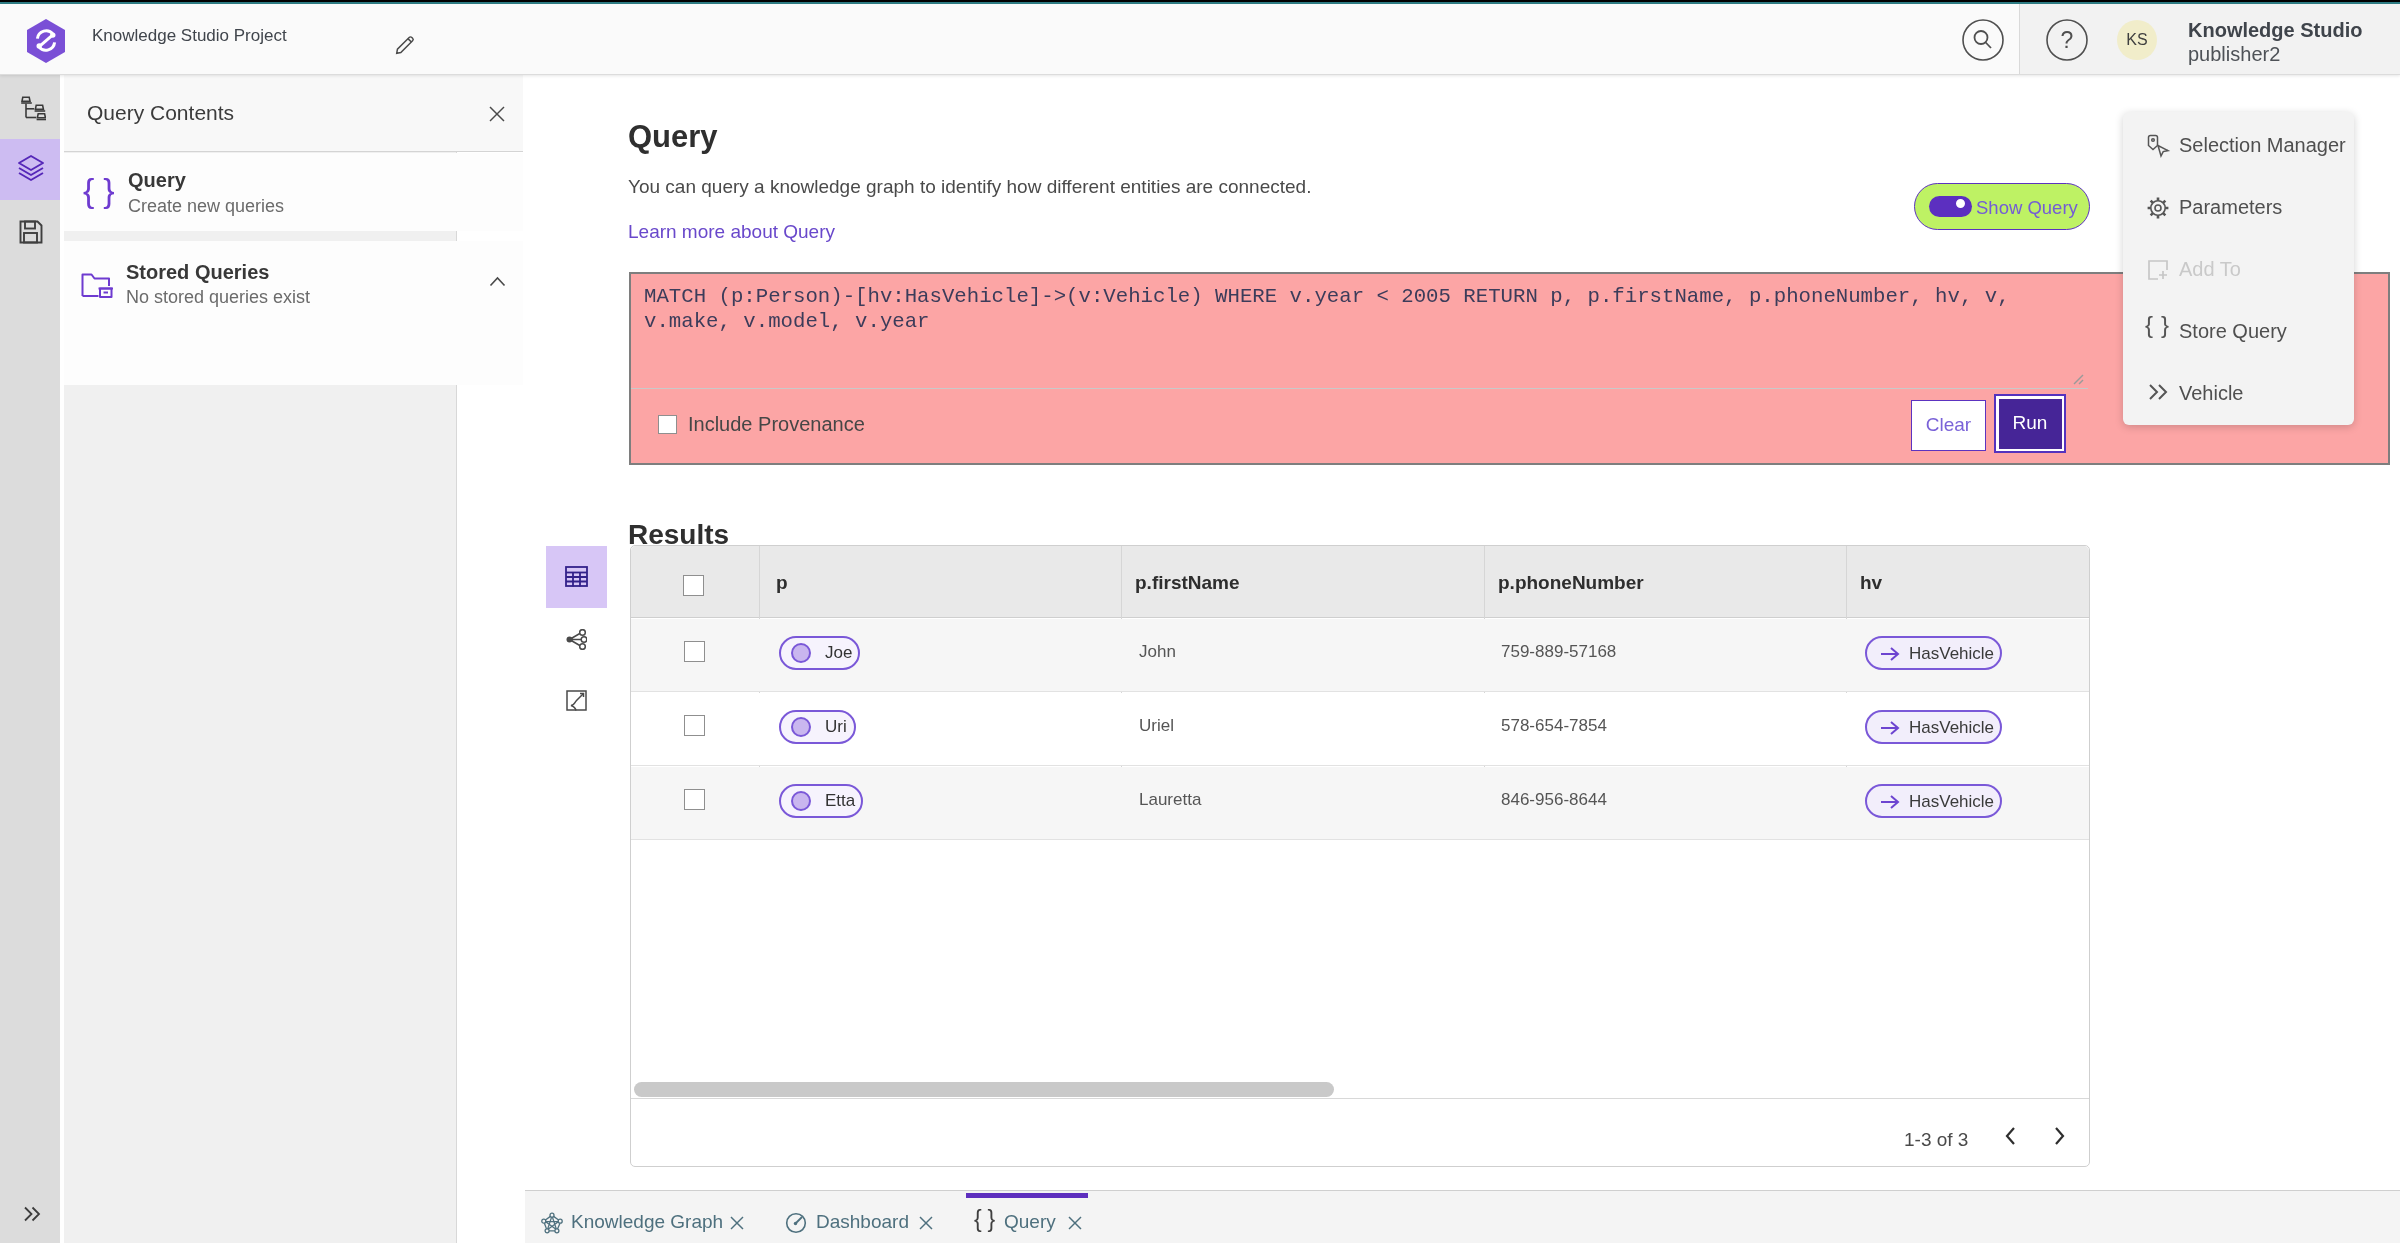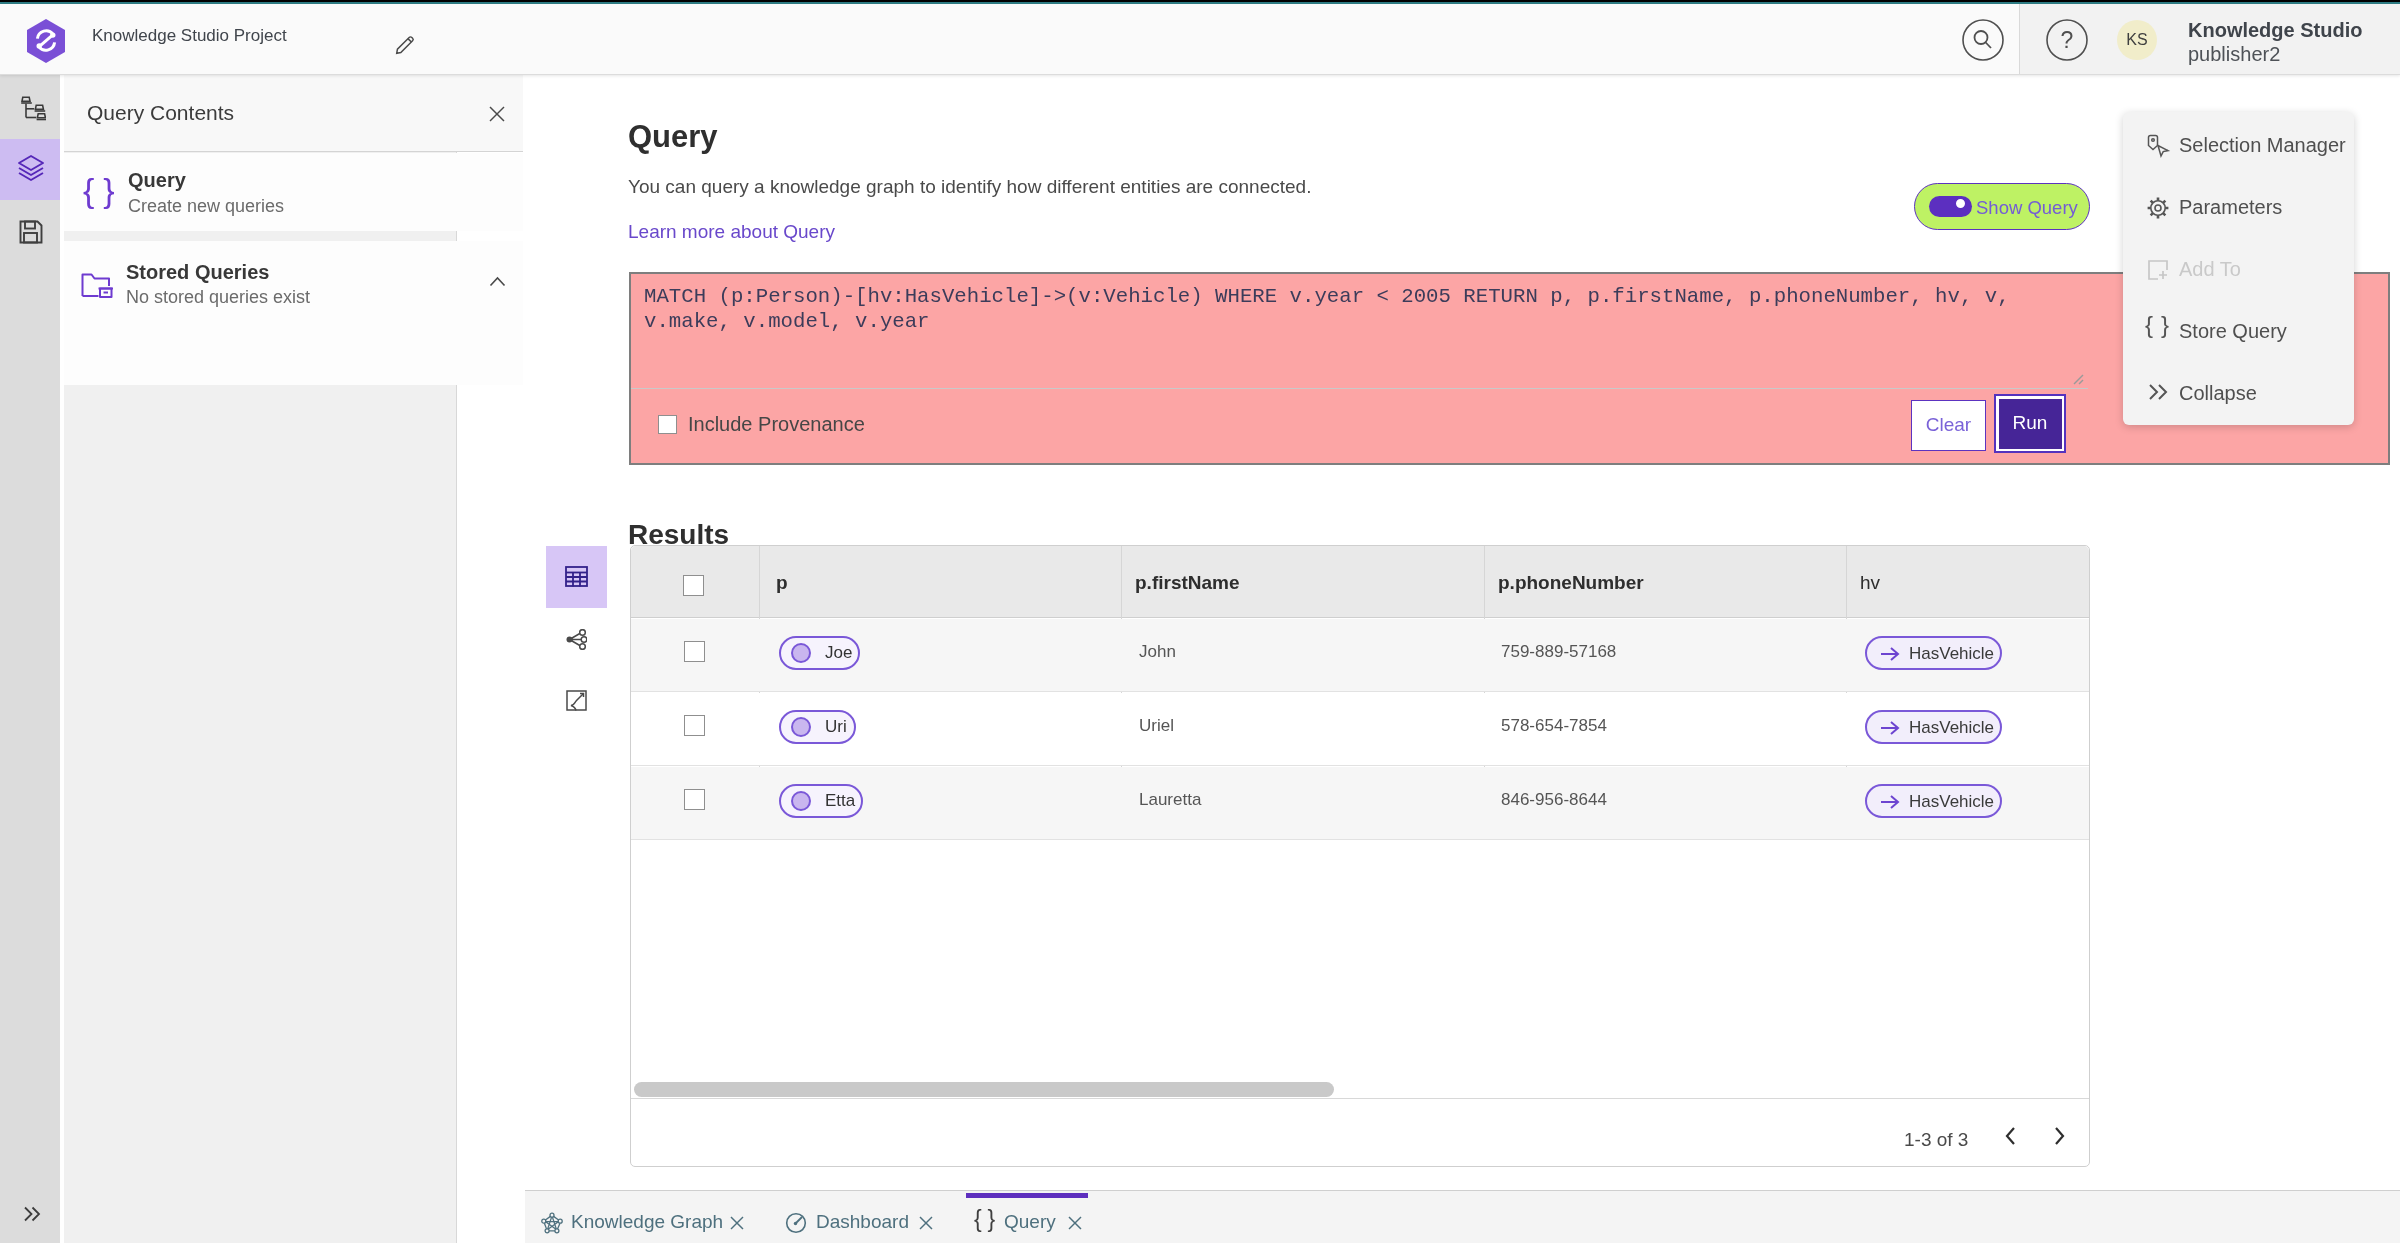--- a/index.html
+++ b/index.html
@@ -231,21 +231,21 @@
   </g>
 </svg>
 
 <div class="abs" style="left:630px;top:545px;width:1460px;height:622px;border:1px solid #cfcfcf;border-radius:5px;background:#fff;">
 
   <div class="abs" style="left:0;top:0;width:1458px;height:72px;background:#e9e9e9;border-bottom:1px solid #cfcfcf;border-radius:5px 5px 0 0;"></div>
   <div class="abs" style="left:52px;top:29px;width:21px;height:21px;border:1.5px solid #8f8f8f;background:#fff;"></div>
   <div class="abs" style="left:145px;top:26px;font-size:19px;font-weight:bold;color:#2e2e2e;">p</div>
   <div class="abs" style="left:504px;top:26px;font-size:19px;font-weight:bold;color:#2e2e2e;">p.firstName</div>
   <div class="abs" style="left:867px;top:26px;font-size:19px;font-weight:bold;color:#2e2e2e;">p.phoneNumber</div>
-  <div class="abs" style="left:1229px;top:26px;font-size:19px;font-weight:normal;color:#2e2e2e;">hv</div>
+  <div class="abs" style="left:1229px;top:26px;font-size:19px;font-weight:bold;color:#2e2e2e;">hv</div>
 
   <div class="abs" style="left:128px;top:0;width:1px;height:294px;background:#d6d6d6;"></div>
   <div class="abs" style="left:490px;top:0;width:1px;height:294px;background:#d6d6d6;"></div>
   <div class="abs" style="left:853px;top:0;width:1px;height:294px;background:#d6d6d6;"></div>
   <div class="abs" style="left:1215px;top:0;width:1px;height:294px;background:#d6d6d6;"></div>
 
   <div class="abs" style="left:0;top:73px;width:1458px;height:73px;background:#f6f6f6;border-bottom:1px solid #e2e2e2;"></div>
   <div class="abs" style="left:0;top:147px;width:1458px;height:73px;background:#fff;border-bottom:1px solid #e2e2e2;"></div>
   <div class="abs" style="left:0;top:221px;width:1458px;height:73px;background:#f6f6f6;border-bottom:1px solid #e2e2e2;"></div>
 
@@ -336,14 +336,14 @@
 
   <div class="abs" style="left:22px;top:199px;font-size:24px;color:#555;letter-spacing:3px;">{ }</div>
   <div class="abs" style="left:56px;top:208px;font-size:20px;color:#4f4f4f;">Store Query</div>
 
   <svg class="abs" style="left:24px;top:271px;" width="24" height="18" viewBox="0 0 24 18">
     <g stroke="#555" stroke-width="2" fill="none">
       <path d="M3,2 L10,9 L3,16"></path>
         <path d="M12,2 L19,9 L12,16"></path>
     </g>
   </svg>
-  <div class="abs" style="left:56px;top:270px;font-size:20px;color:#4f4f4f;">Collapse</div>
+  <div class="abs" style="left:56px;top:270px;font-size:20px;color:#4f4f4f;">Vehicle</div>
 </div>
 
 </body></html>

